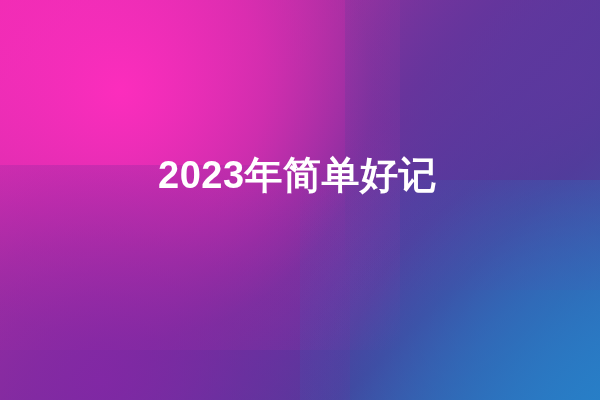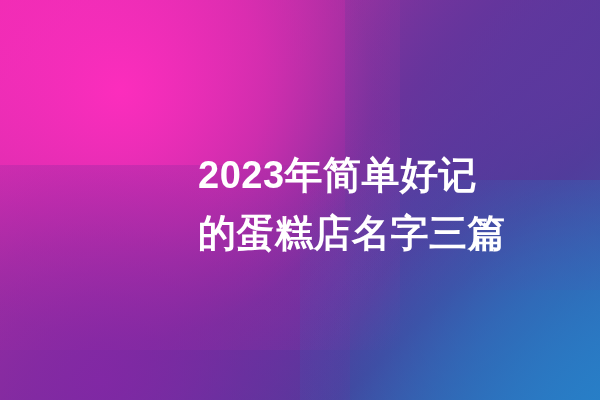--- a/index.html
+++ b/index.html
@@ -106,32 +106,30 @@
     z-index: 5;
   }
 
   .headline-line {
     color: #ffffff;
     font-size: 38px;
     font-weight: bold;
     line-height: 58px;
     letter-spacing: 0.5px;
     white-space: nowrap;
-    margin-left: 40px;
   }
 </style>
 </head>
 <body>
 
 <div id="banner">
 
   <div class="gradient-base"></div>
   <div class="glow-pink"></div>
   <div class="glow-purple"></div>
   <div class="glow-indigo"></div>
   <div class="glow-blue"></div>
 
   <div class="headline">
     <div class="headline-line">2023年简单好记</div>
-    <div class="headline-line">的蛋糕店名字三篇</div>
   </div>
 
 </div>
 
 </body></html>

